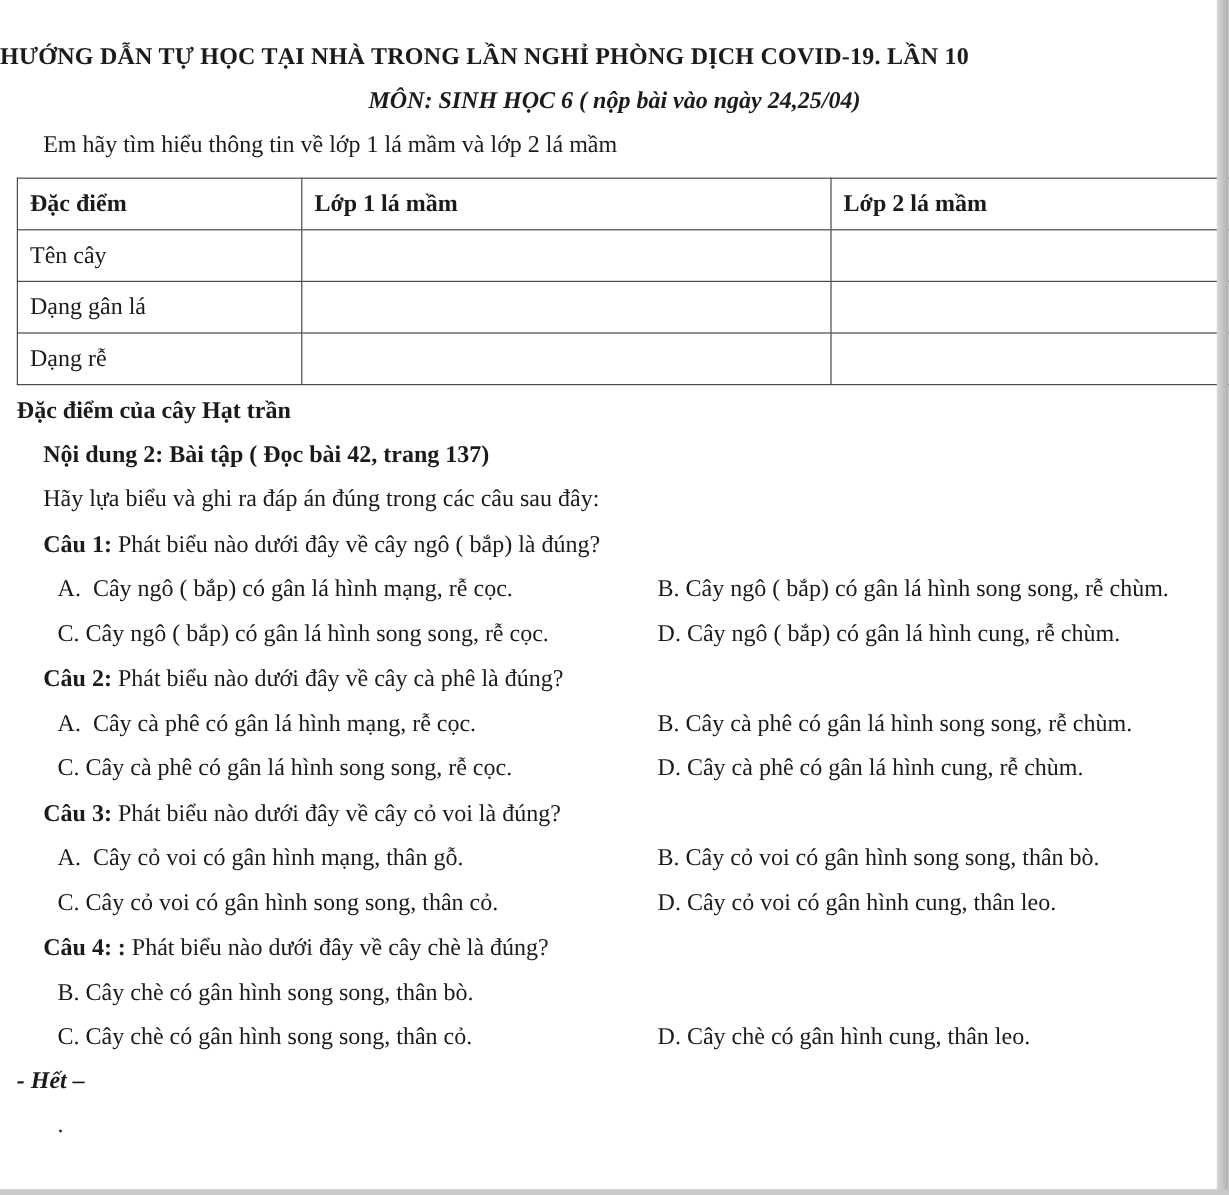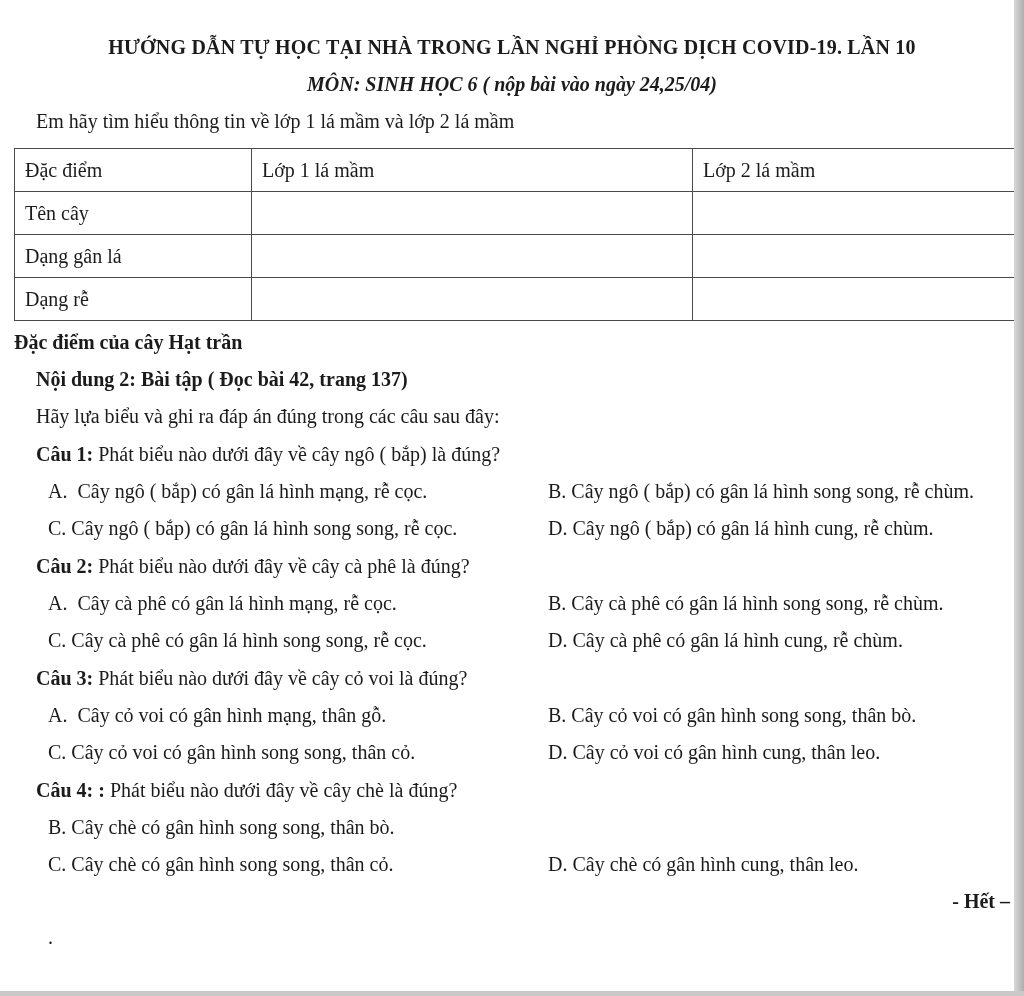--- a/index.html
+++ b/index.html
@@ -11,21 +11,21 @@
     color: #1b1b1b;
     overflow: hidden;
   }
   .page {
     position: relative;
     width: 1024px;
     height: 996px;
     background: #fff;
   }
   .title {
-    text-align: center;
+    text-align: left;
     font-weight: bold;
     font-size: 20px;
     padding-top: 36px;
     margin: 0;
     letter-spacing: 0.2px;
   }
   .subtitle {
     text-align: center;
     font-weight: bold;
     font-style: italic;
@@ -47,21 +47,21 @@
   }
   table.chars td, table.chars th {
     border: 1px solid #4a4a4a;
     font-size: 20px;
     text-align: left;
     padding: 0 0 0 10px;
     height: 42px;
     vertical-align: middle;
     font-weight: normal;
   }
-  table.chars th { font-weight: normal; }
+  table.chars th { font-weight: bold; }
   .col-1 { width: 226px; }
   .col-2 { width: 430px; }
   .col-3 { width: 340px; }
   .caption {
     text-align: left;
     font-weight: bold;
     font-size: 20px;
     margin: 10px 0 0 0;
   }
   .question { margin-top: 14px; }
@@ -70,21 +70,22 @@
     font-size: 20px;
     line-height: 24px;
     margin: 13px 0 0 34px;
   }
   .opt {
     white-space: pre-wrap;
   }
   .opt-left { width: 500px; flex: 0 0 auto; }
   .opt-right { flex: 1 1 auto; }
   .footer {
-    text-align: right;
+    text-align: left;
+    font-style: italic;
     font-weight: bold;
     font-size: 20px;
     margin: 14px 0 16px 0;
   }
   .stray-dot {
     font-size: 20px;
     margin: 14px 0 0 34px;
     line-height: 16px;
   }
   .edge-right {

